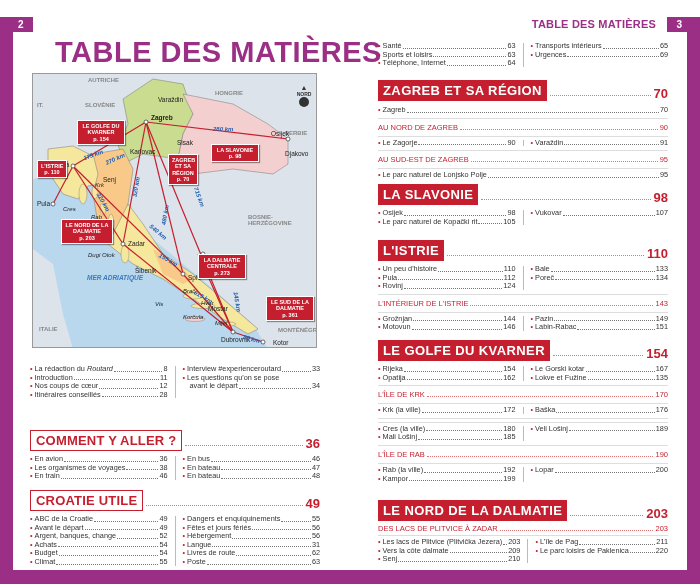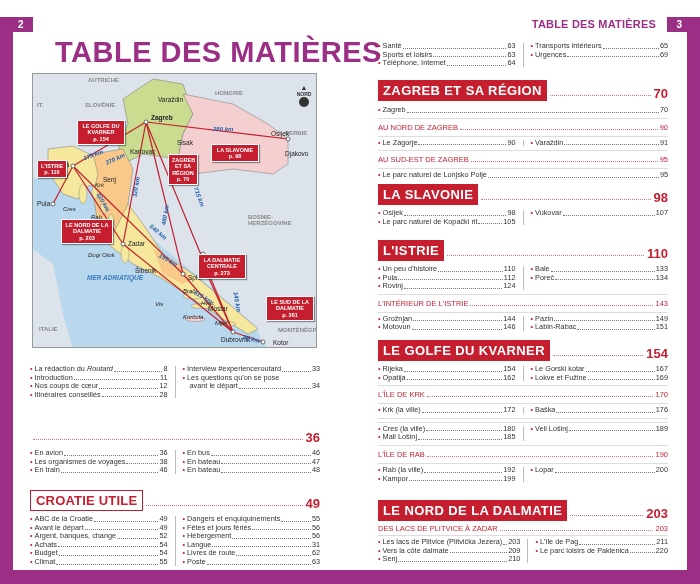--- a/index.html
+++ b/index.html
@@ -254,20 +254,21 @@
           <span class="lbl indent">avant le départ</span>
           <span class="dots"></span>
           <span class="p">34</span>
         </div>
     </div>
   </div>
 </div>
 
 <div class="sec" style="left:30px;top:430px;width:290px;">
   <div class="sec-head">
+    <div class="box-outline">COMMENT Y ALLER ?</div>
     <span class="dots"></span>
     <span class="pg">36</span>
   </div>
   <div class="cols">
     <div class="col">
       <div class="entry">
           <span class="bullet">•</span>
           <span class="lbl">En avion</span>
           <span class="dots"></span>
           <span class="p">36</span>
@@ -631,21 +632,21 @@
       <div class="entry">
           <span class="bullet">•</span>
           <span class="lbl">Le Gorski kotar</span>
           <span class="dots"></span>
           <span class="p">167</span>
         </div>
       <div class="entry">
           <span class="bullet">•</span>
           <span class="lbl">Lokve et Fužine</span>
           <span class="dots"></span>
-          <span class="p">169</span>
+          <span class="p">135</span>
         </div>
     </div>
   </div>
   <div class="hr"></div>
   <div class="sub-head">
       <span>L'ÎLE DE KRK</span>
       <span class="dots"></span>
       <span>170</span>
     </div>
   <div class="hr"></div>

